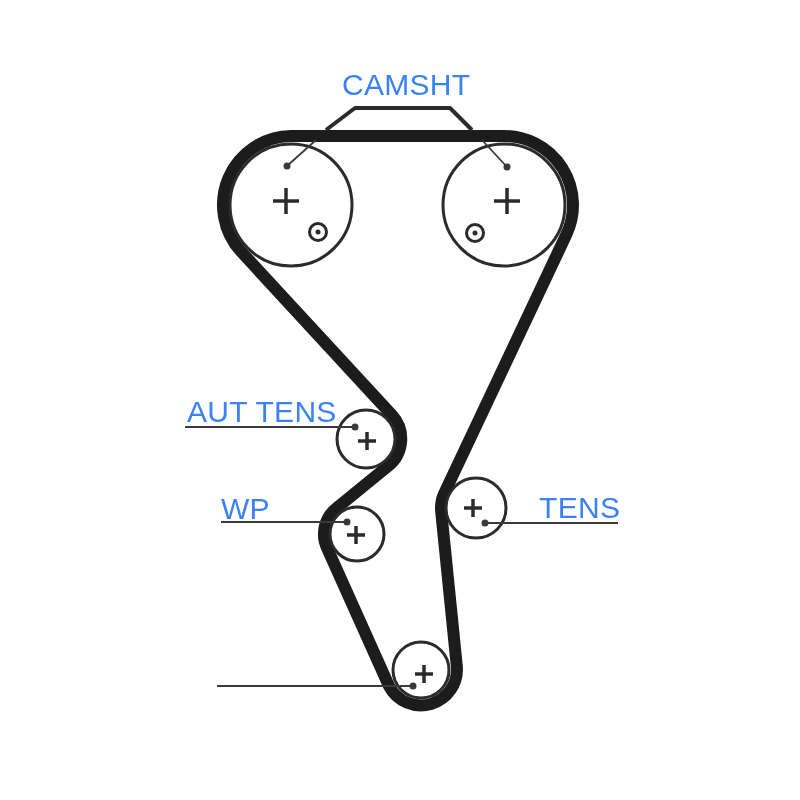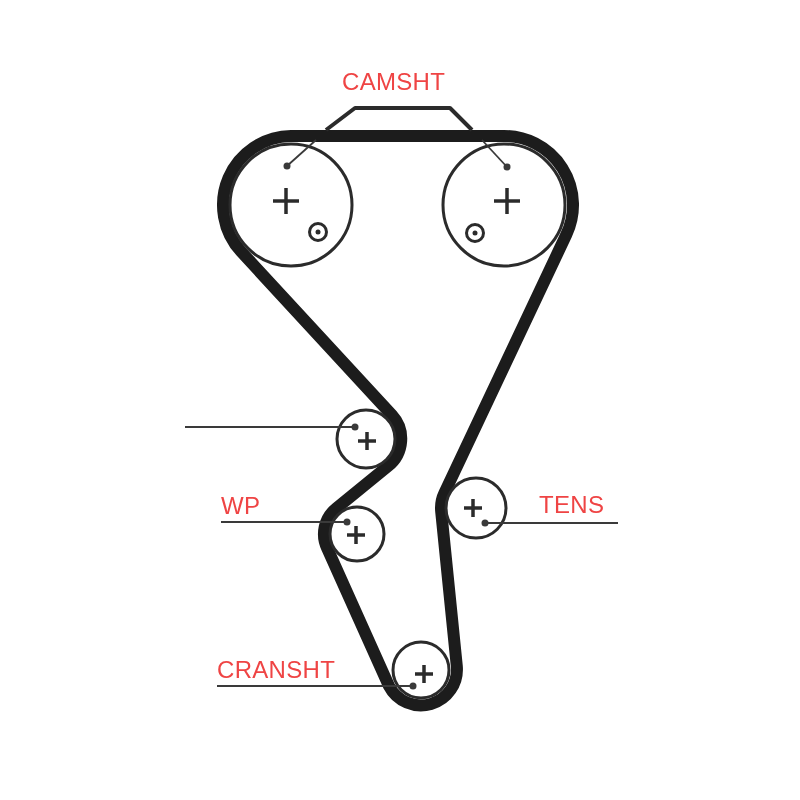--- a/index.html
+++ b/index.html
@@ -15,23 +15,23 @@
     overflow: hidden;
     font-family: "Liberation Sans", sans-serif;
   }
   #diagram-svg {
     position: absolute;
     left: 0;
     top: 0;
   }
   .part-label {
     position: absolute;
-    font-size: 24px;
+    font-size: 30px;
     line-height: 1;
-    color: #ef4444;
+    color: #3b82f6;
     letter-spacing: 0.3px;
     white-space: nowrap;
     user-select: none;
   }
   .lbl-camshaft  { left: 342px; top: 70px;  }
   .lbl-auttens   { left: 187px; top: 397px; }
   .lbl-wp        { left: 221px; top: 494px; }
   .lbl-idler     { left: 539px; top: 493px; }
   .lbl-cranshaft { left: 217px; top: 658px; }
 </style>
@@ -124,19 +124,19 @@
     <circle cx="485" cy="523" r="3.5" fill="#3a3a3a"></circle>
 
     <g stroke="#3a3a3a" stroke-width="1.8">
       <line x1="217" y1="686" x2="413" y2="686"></line>
     </g>
     <circle cx="413" cy="686" r="3.5" fill="#3a3a3a"></circle>
   </svg>
 
   <div class="part-label lbl-camshaft">CAMSHT</div>
 
+  <div class="part-label lbl-auttens">AUT TENS</div>
 
   <div class="part-label lbl-wp">WP</div>
 
   <div class="part-label lbl-idler">TENS</div>
 
-  <div class="part-label lbl-cranshaft">CRANSHT</div>
 </div>
 
 </body></html>

